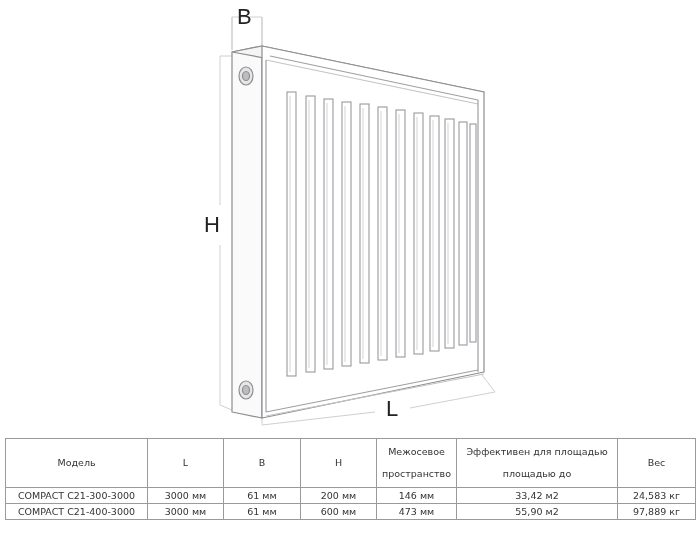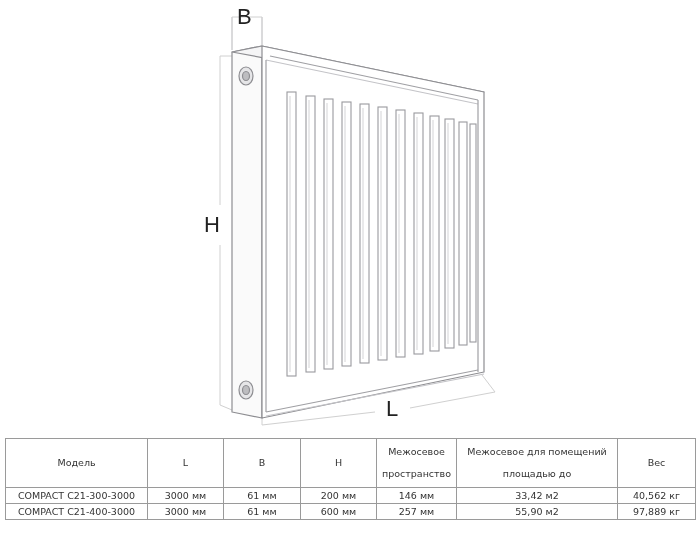--- a/index.html
+++ b/index.html
@@ -107,39 +107,39 @@
     <tr>
       <th>Модель</th>
       <th>L</th>
       <th>B</th>
       <th>H</th>
       <th>
         <div>Межосевое</div>
         <div>пространство</div>
       </th>
       <th>
-        <div>Межосевое для помещений</div>
+        <div>Эффективен для площадью</div>
         <div>площадью до</div>
       </th>
       <th>Вес</th>
     </tr>
   </thead>
   <tbody>
     <tr>
       <td>COMPACT C21-300-3000</td>
       <td>3000 мм</td>
       <td>61 мм</td>
       <td>200 мм</td>
       <td>146 мм</td>
       <td>33,42 м2</td>
-      <td>40,562 кг</td>
+      <td>24,583 кг</td>
     </tr>
     <tr>
       <td>COMPACT C21-400-3000</td>
       <td>3000 мм</td>
       <td>61 мм</td>
       <td>600 мм</td>
-      <td>257 мм</td>
+      <td>473 мм</td>
       <td>55,90 м2</td>
       <td>97,889 кг</td>
     </tr>
   </tbody>
 </table>
 
 </body></html>

